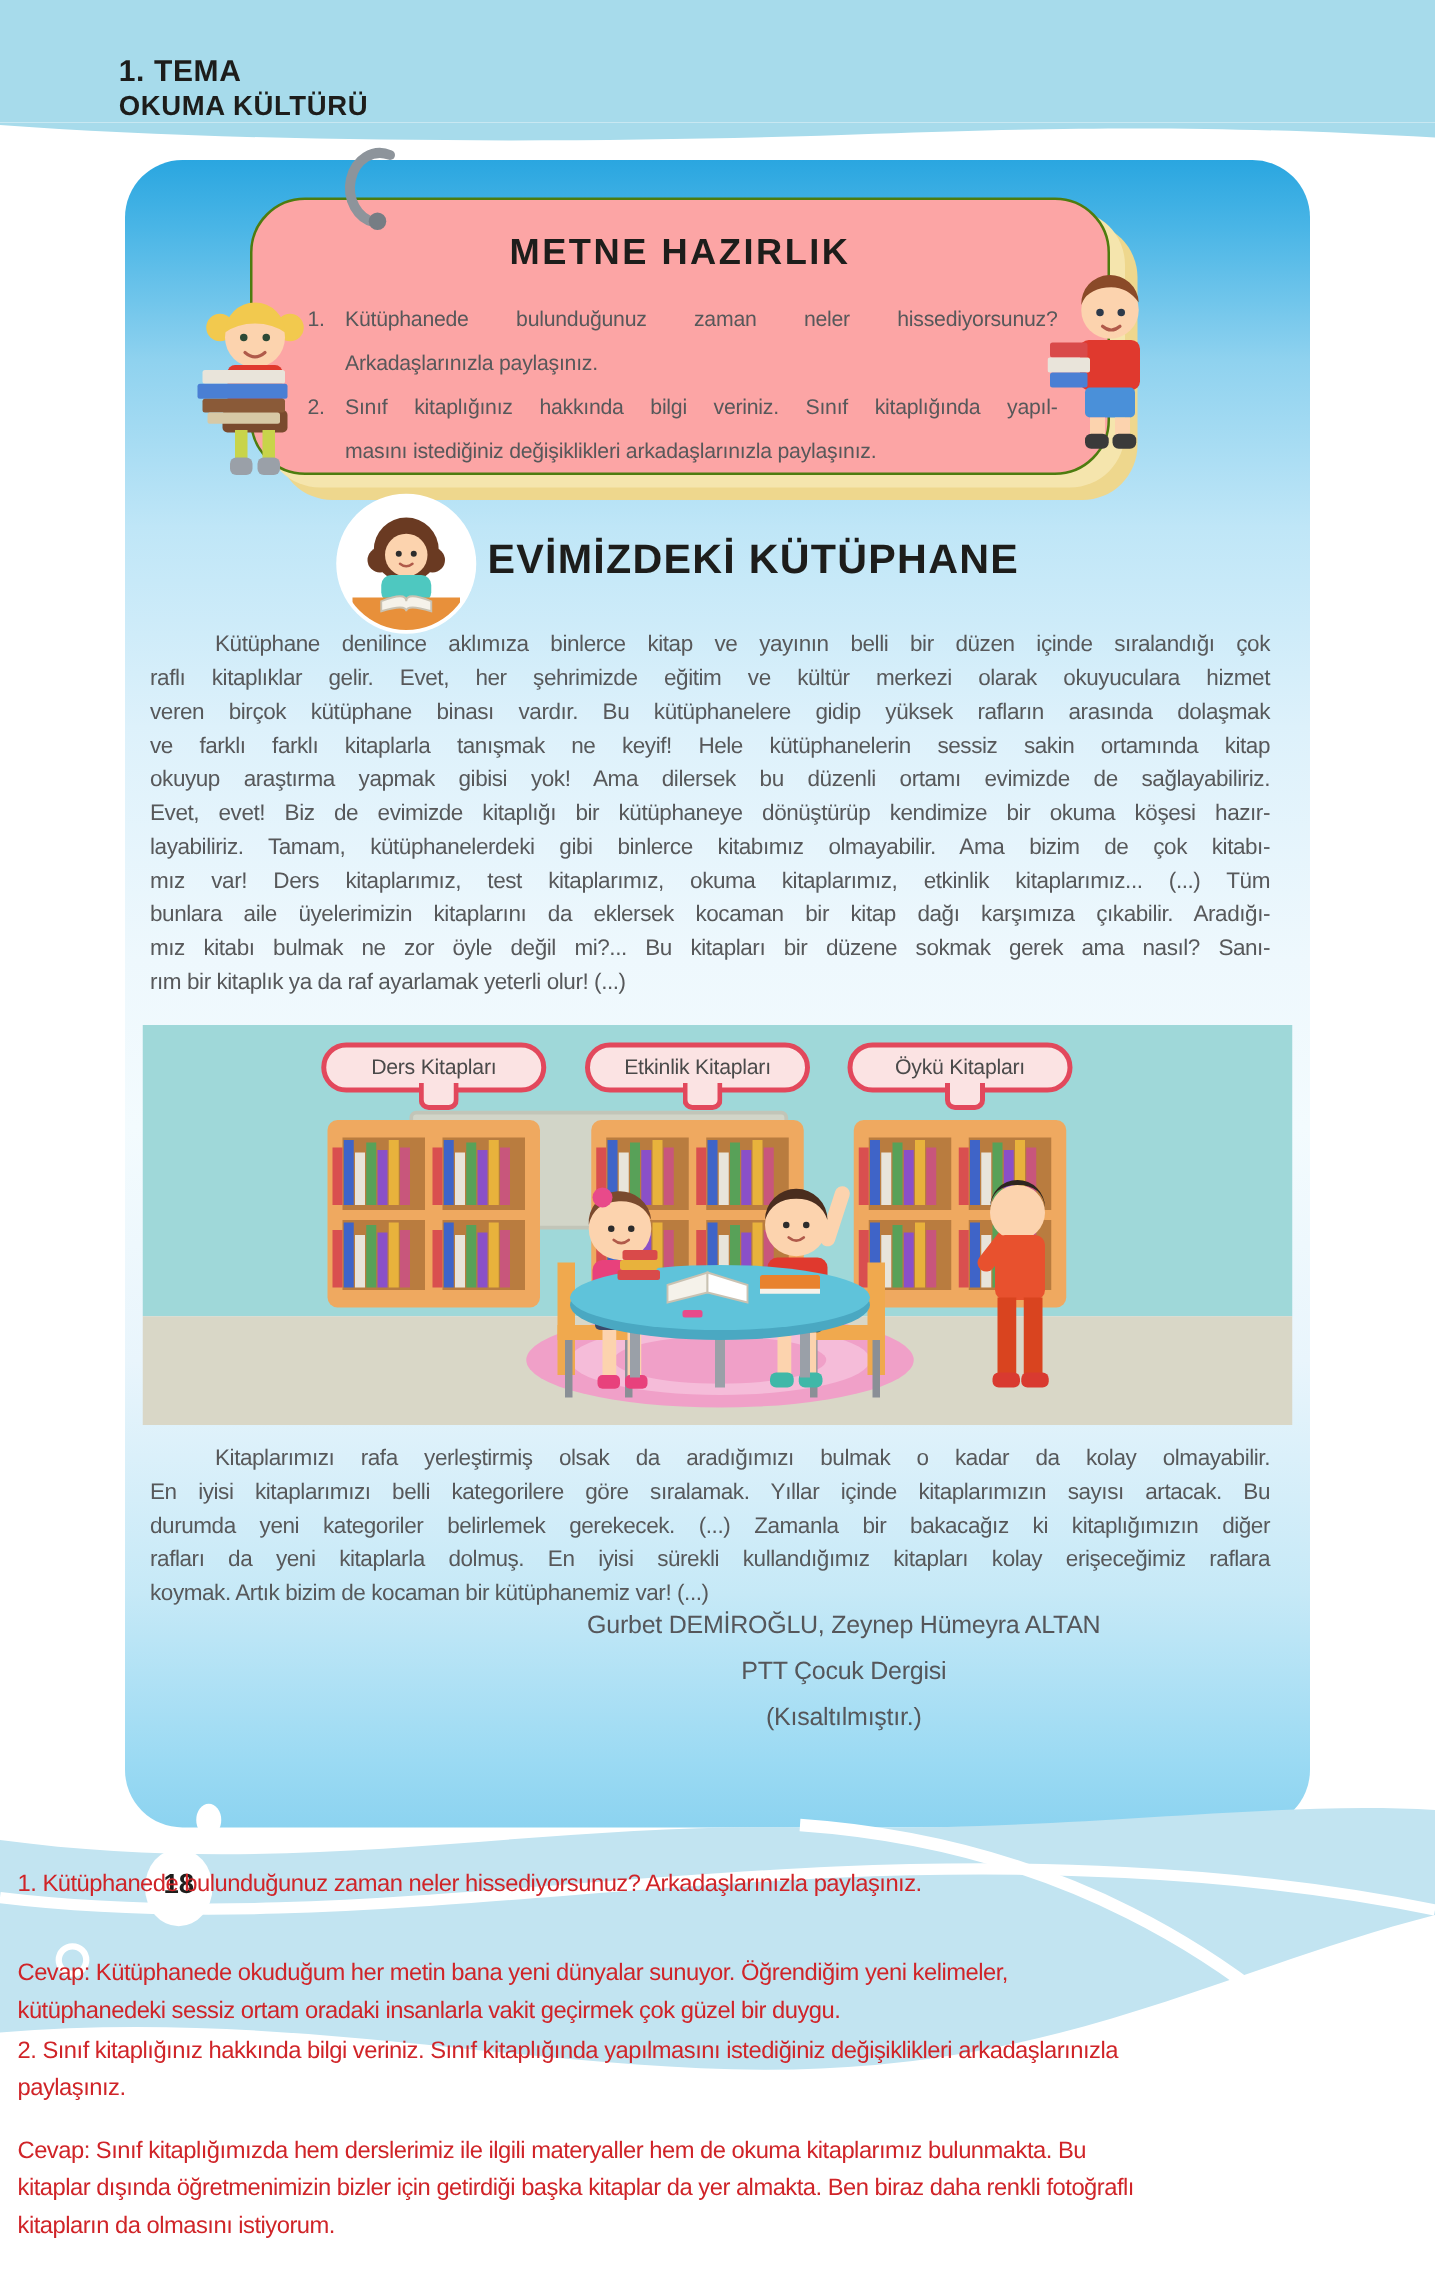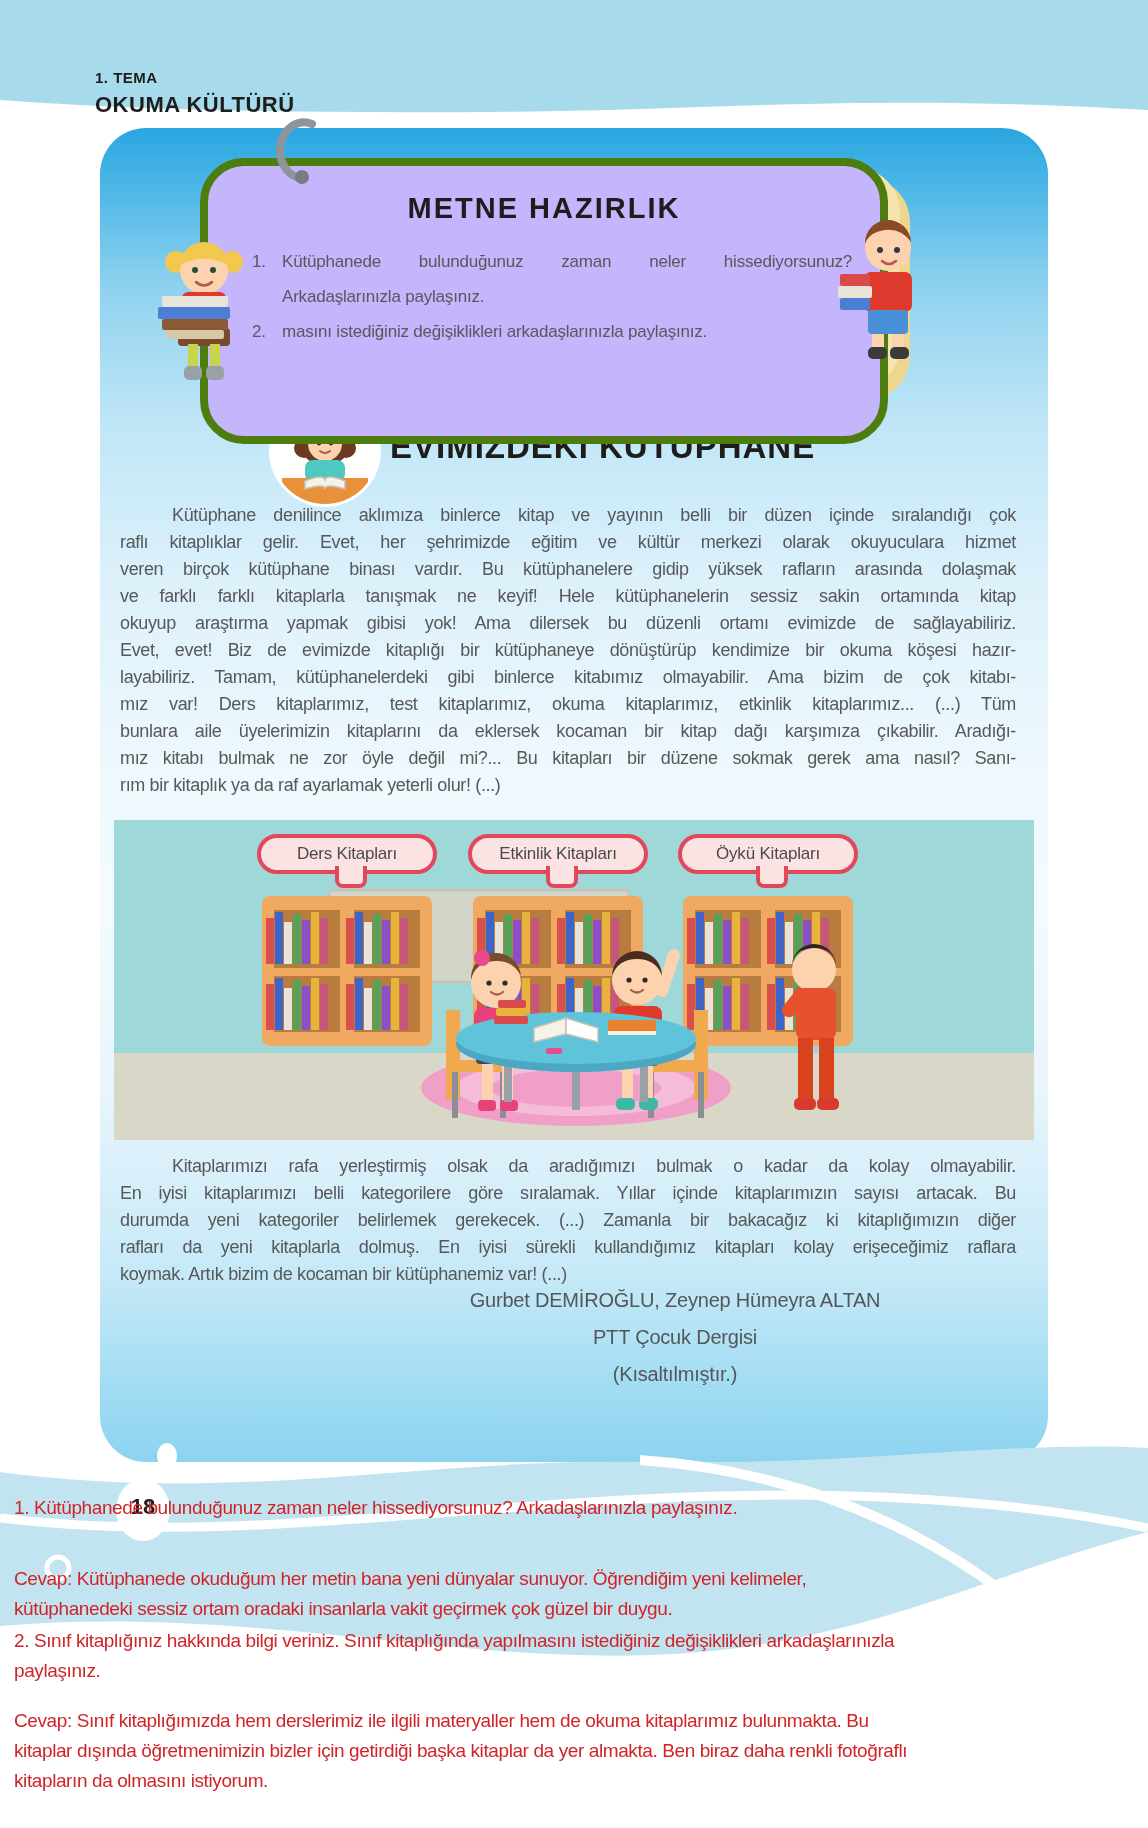--- a/index.html
+++ b/index.html
@@ -5,31 +5,31 @@
   html,body { margin:0; padding:0; background:#ffffff; }
   .page {
     position:relative; width:1148px; height:1828px; overflow:hidden;
     background:#ffffff;
     font-family:"Liberation Sans","DejaVu Sans",sans-serif;
   }
   
   .top-band { position:absolute; left:0; top:0; width:1148px; height:98px; background:#a7dbeb; }
   .top-band-curve { position:absolute; left:0; top:98px; width:1148px; height:22px; }
   .theme-head { position:absolute; left:95px; top:44px; color:#1d1d1b; line-height:27px; letter-spacing:0.5px; font-weight:bold; }
-  .theme-head .l1 { font-size:15px;margin-top:20px; }
+  .theme-head .l1 { font-size:24px; }
   .theme-head .l2 { font-size:22px; }
   
   .panel {
     position:absolute; left:100px; top:128px; width:948px; height:1334px; border-radius:46px;
     background:linear-gradient(180deg,#2aa6e0 0%,#49b5e6 4%,#8fd2ef 12%,#bfe6f7 22%,#ddf1fb 34%,#eef8fd 48%,#f3fbfe 58%,#e9f5fc 72%,#c6e9f7 86%,#9bdaf3 96%,#8cd3f0 100%);
   }
   
   .prep-box {
-    position:absolute; left:200px; top:158px; width:688px; height:286px; border-radius:44px;
-    background:#c4b5fd; border:8px solid #4d7c0f; box-sizing:border-box; z-index:3;
+    position:absolute; left:200px; top:158px; width:688px; height:222px; border-radius:44px;
+    background:#fca5a5; border:2px solid #4d7c0f; box-sizing:border-box; z-index:3;
   }
   .prep-pages1 { position:absolute; left:212px; top:168px; width:688px; height:222px; border-radius:44px; background:#f5e5ad; z-index:2; }
   .prep-pages2 { position:absolute; left:222px; top:178px; width:688px; height:222px; border-radius:44px; background:#eed78d; z-index:1; }
   .prep-title { position:absolute; left:0; right:0; top:26px; text-align:center; font-size:29px; font-weight:bold; letter-spacing:2px; color:#1d1d1b; }
   .questions { position:absolute; left:44px; top:78px; width:600px; }
   .q-row { display:flex; margin-bottom:0; }
   .q-num { width:30px; flex:0 0 30px; font-size:17px; color:#57585a; line-height:35px; letter-spacing:-0.2px; }
   .q-lines { flex:1 1 auto; width:566px; font-size:17px; color:#57585a; line-height:35px; letter-spacing:-0.2px; }
   .jlines > div { text-align:justify; text-align-last:justify; }
   .jlines > div.lastline { text-align-last:left; }
@@ -92,20 +92,21 @@
       <div class="q-row">
         <div class="q-num">1.</div>
         <div class="q-lines jlines">
             <div>Kütüphanede bulunduğunuz zaman neler hissediyorsunuz?</div>
             <div class="lastline">Arkadaşlarınızla paylaşınız.</div>
           </div>
       </div>
       <div class="q-row">
         <div class="q-num">2.</div>
         <div class="q-lines jlines">
+            <div>Sınıf kitaplığınız hakkında bilgi veriniz. Sınıf kitaplığında yapıl-</div>
             <div class="lastline">masını istediğiniz değişiklikleri arkadaşlarınızla paylaşınız.</div>
           </div>
       </div>
     </div>
   </div>
   <svg class="hook-icon" width="74" height="90" viewBox="0 0 74 90">
     <path d="M48,74 a24,28 0 1 1 12,-54" fill="none" stroke="#8d949b" stroke-width="8" stroke-linecap="round"></path>
     <circle cx="50" cy="73" r="7" fill="#767d84"></circle>
   </svg>
 

